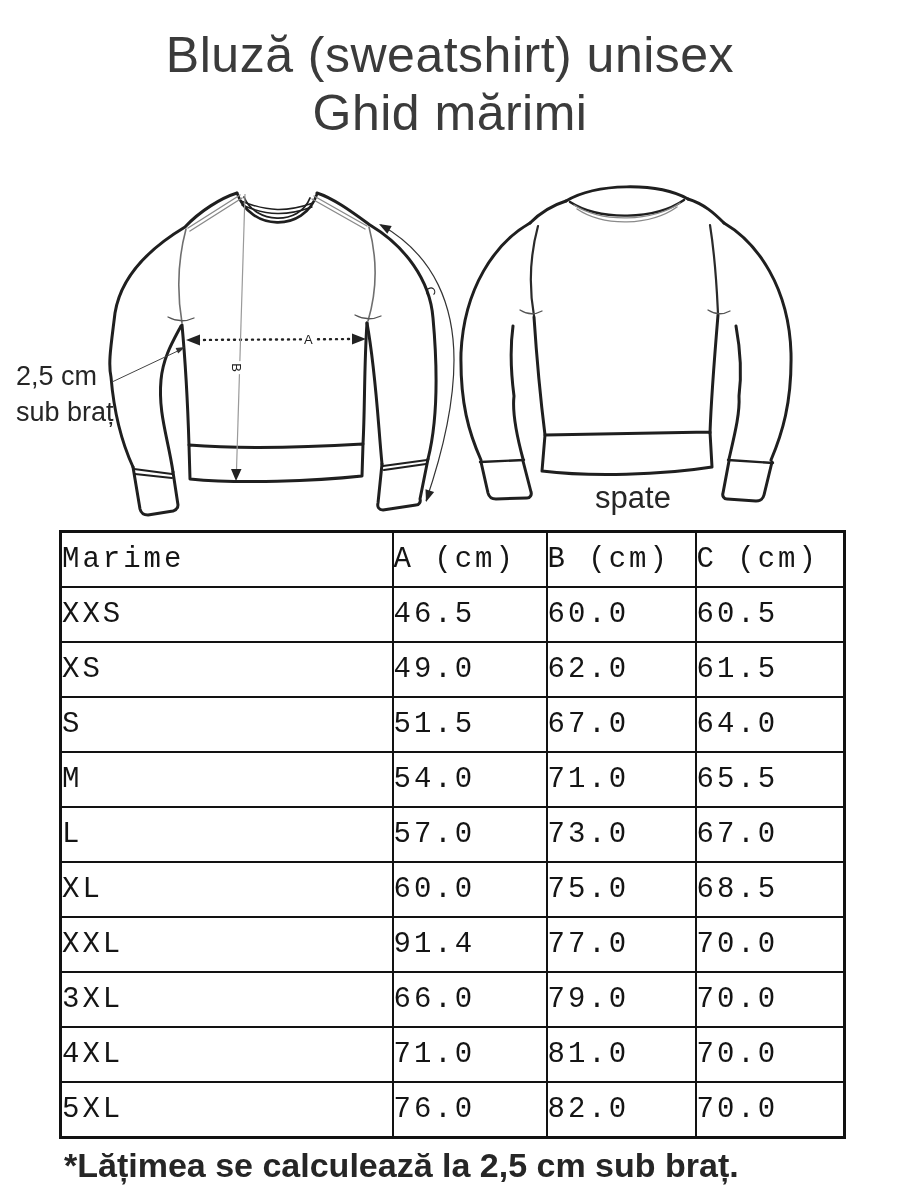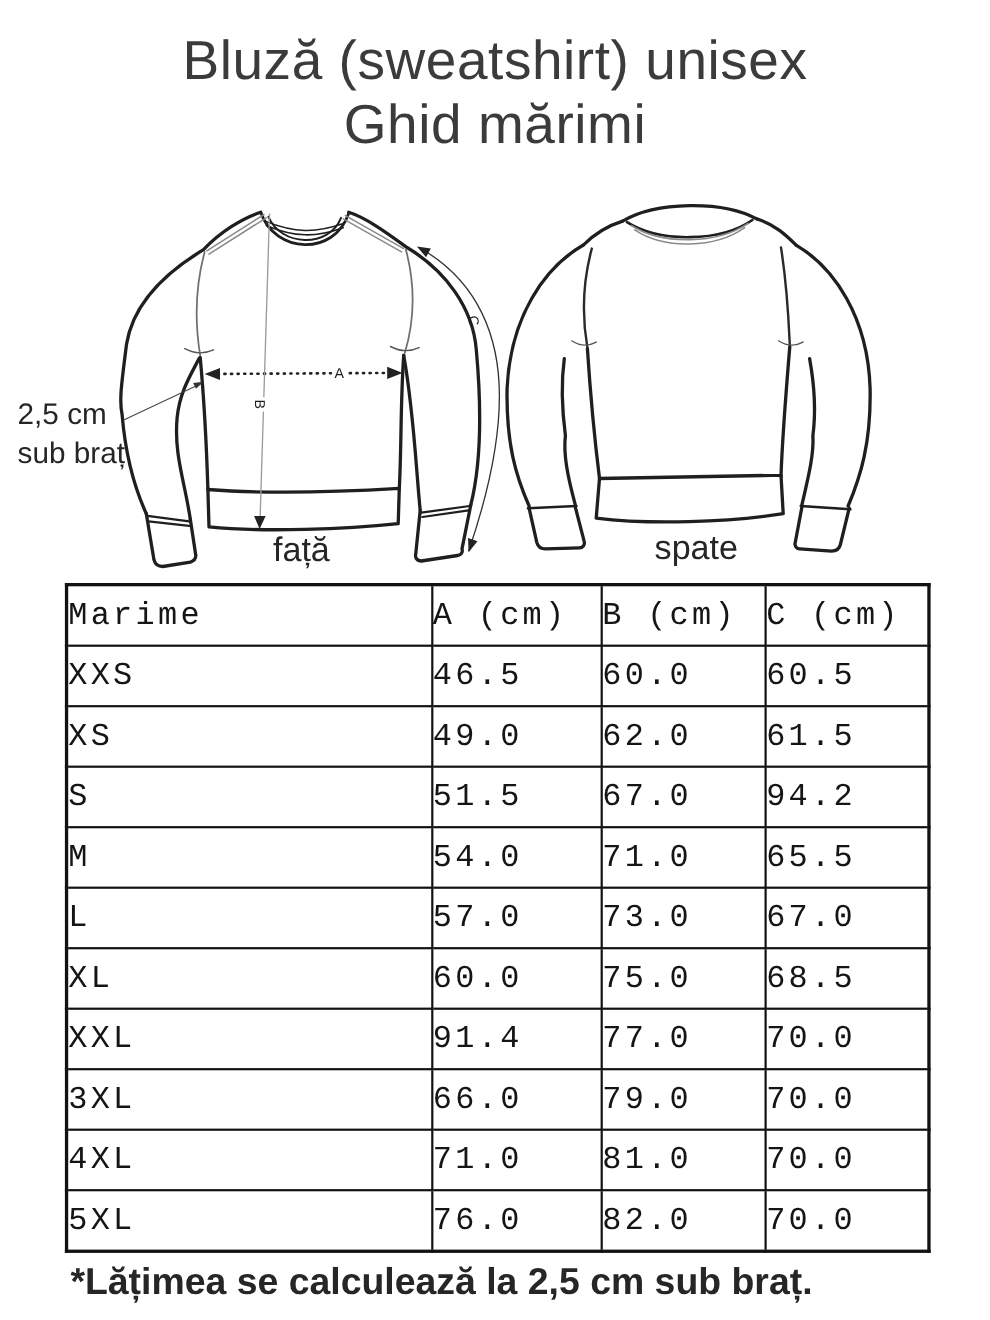--- a/index.html
+++ b/index.html
@@ -133,21 +133,20 @@
       <path d="M729,291 C735,265 740,245 739,228 C742,205 740,180 736,158"></path>
 
       <path stroke="#555" stroke-width="1.3" d="M520,142 Q531,149 542,143 M708,142 Q719,149 730,143"></path>
     </g>
   </svg>
 
   <div class="annot">
     <div>2,5 cm</div>
     <div>sub braț</div>
   </div>
-  <div class="view-label fata-label">față</div>
   <div class="view-label spate-label">spate</div>
   <span class="mlabel mlabel-a">A</span>
   <span class="mlabel mlabel-b">B</span>
   <span class="mlabel mlabel-c">C</span>
 </div>
 
 <table class="size-table">
   <colgroup>
     <col style="width:332px">
       <col style="width:154px">
@@ -172,21 +171,21 @@
     <tr>
       <td>XS</td>
       <td>49.0</td>
       <td>62.0</td>
       <td>61.5</td>
     </tr>
     <tr>
       <td>S</td>
       <td>51.5</td>
       <td>67.0</td>
-      <td>94.2</td>
+      <td>64.0</td>
     </tr>
     <tr>
       <td>M</td>
       <td>54.0</td>
       <td>71.0</td>
       <td>65.5</td>
     </tr>
     <tr>
       <td>L</td>
       <td>57.0</td>

